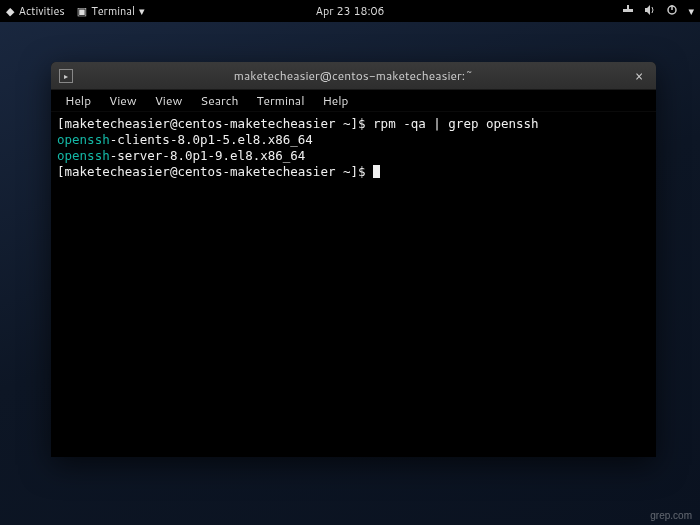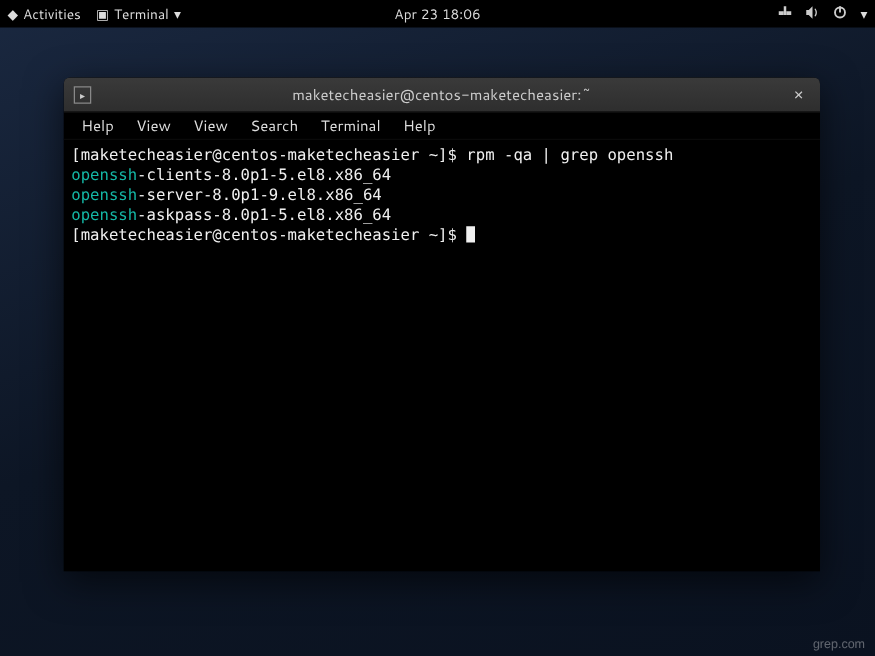--- a/index.html
+++ b/index.html
@@ -215,18 +215,17 @@
     <div class="menu-item">View</div>
     <div class="menu-item">Search</div>
     <div class="menu-item">Terminal</div>
     <div class="menu-item">Help</div>
   </div>
 
   <div class="terminal-body">
     <div class="term-line"><span>[maketecheasier@centos-maketecheasier ~]$ </span><span>rpm -qa | grep openssh</span></div>
     <div class="term-line"><span class="hl">openssh</span><span>-clients-8.0p1-5.el8.x86_64</span></div>
     <div class="term-line"><span class="hl">openssh</span><span>-server-8.0p1-9.el8.x86_64</span></div>
-    <div class="term-line"><span class="hl">openssh</span><span>-askpass-8.0p1-5.el8.x86_64</span></div>
     <div class="term-line"><span>[maketecheasier@centos-maketecheasier ~]$ </span><span class="cursor"></span></div>
   </div>
 </div>
 
 <div class="watermark">grep.com</div>
 
 </body></html>

